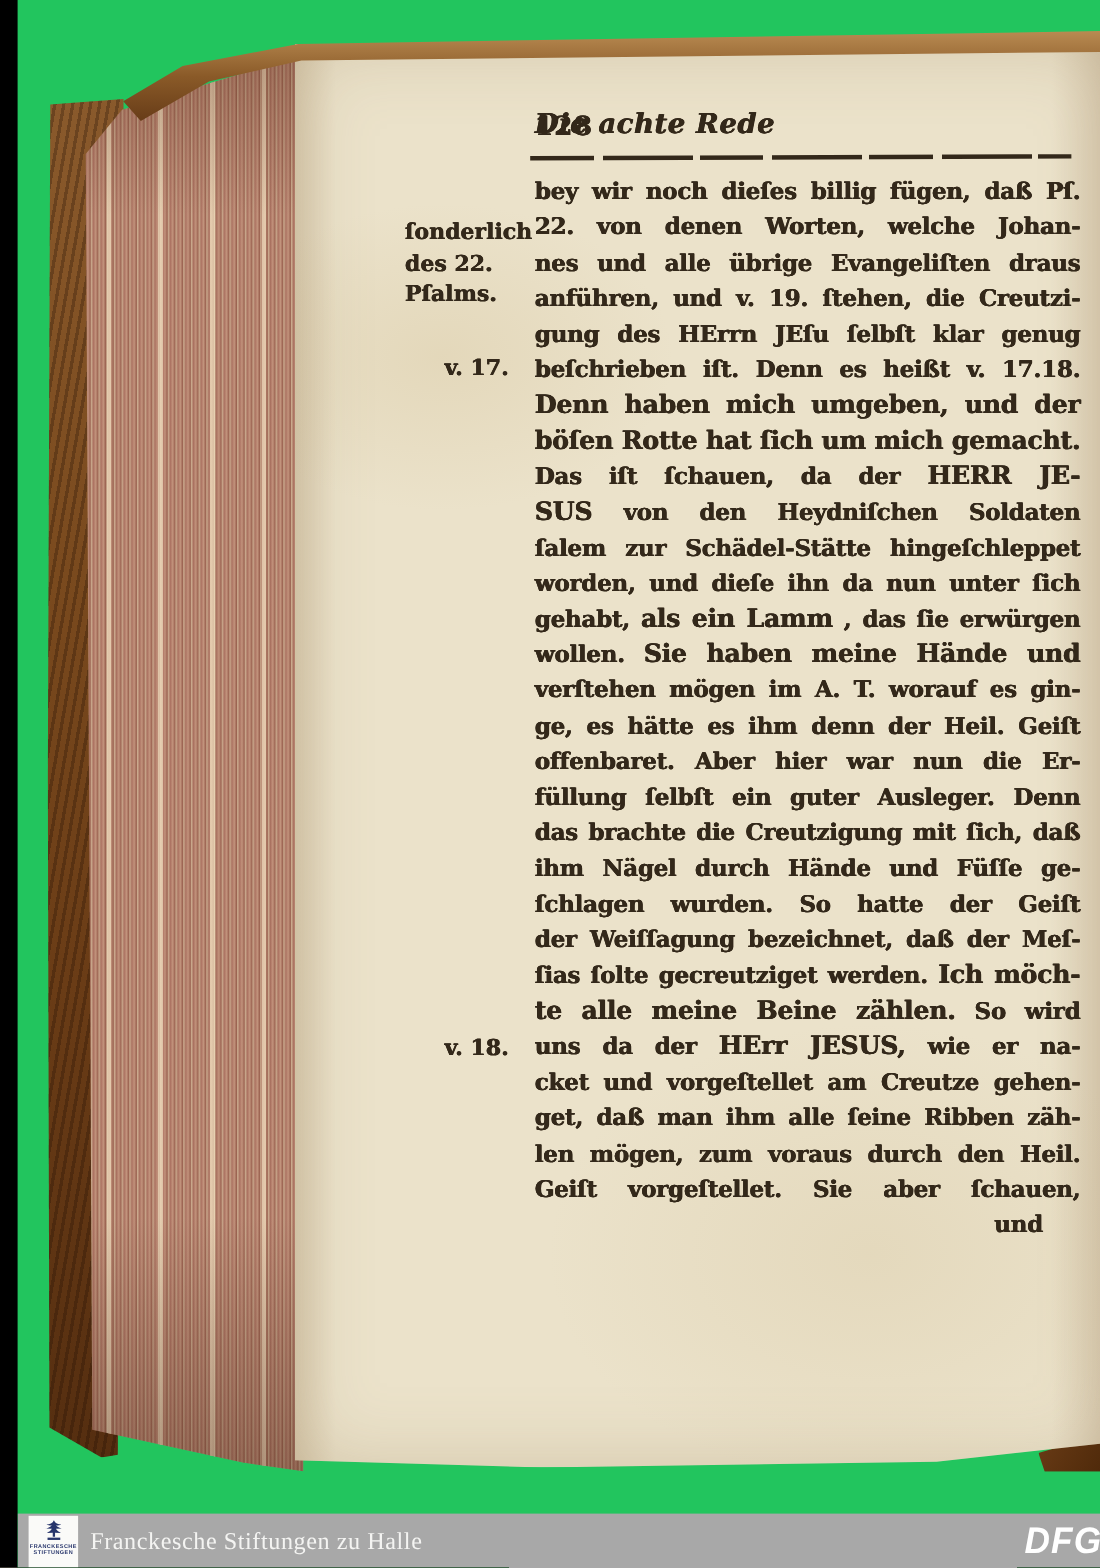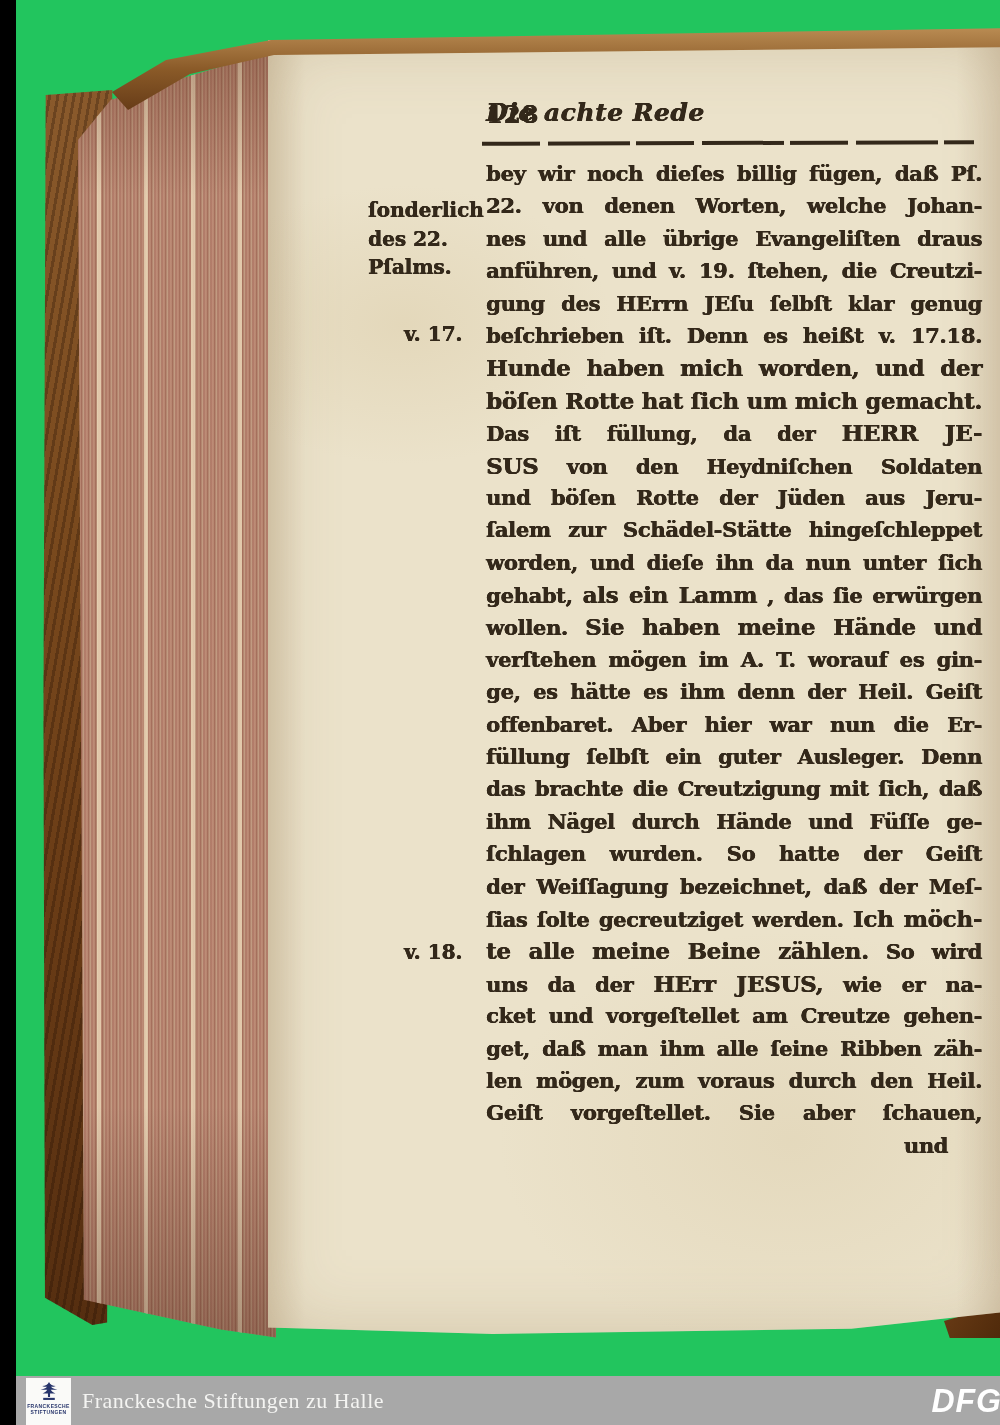--- a/index.html
+++ b/index.html
@@ -132,25 +132,24 @@
   <div class="mnote mnote-v17 print">v. 17.</div>
   <div class="mnote mnote-v18 print">v. 18.</div>
 
   <div class="body-col print">
       <div class="bline"><span>bey wir noch dieſes billig fügen, daß Pſ.</span></div>
       <div class="bline"><span>22. von denen Worten, welche Johan-</span></div>
       <div class="bline"><span>nes und alle übrige Evangeliſten draus</span></div>
       <div class="bline"><span>anführen, und v. 19. ſtehen, die Creutzi-</span></div>
       <div class="bline"><span>gung des HErrn JEſu ſelbſt klar genug</span></div>
       <div class="bline"><span>beſchrieben iſt.  Denn es heißt v. 17.18.</span></div>
-      <div class="bline"><span class="q">Hunde haben mich worden, und der</span></div>
+      <div class="bline"><span class="q">Denn haben mich umgeben, und der</span></div>
       <div class="bline"><span class="q">böſen Rotte hat ſich um mich gemacht.</span></div>
-      <div class="bline"><span>Das iſt füllung, da der </span><span class="q">HERR JE-</span></div>
+      <div class="bline"><span>Das iſt ſchauen, da der </span><span class="q">HERR JE-</span></div>
       <div class="bline"><span class="q">SUS</span><span> von den Heydniſchen Soldaten</span></div>
-      <div class="bline"><span>und böſen Rotte der Jüden aus Jeru-</span></div>
       <div class="bline"><span>ſalem zur Schädel-Stätte hingeſchleppet</span></div>
       <div class="bline"><span>worden, und dieſe ihn da nun unter ſich</span></div>
       <div class="bline"><span>gehabt, </span><span class="q">als ein Lamm</span><span> , das ſie erwürgen</span></div>
       <div class="bline"><span>wollen.  </span><span class="q">Sie haben meine Hände und</span></div>
       <div class="bline"><span>verſtehen mögen im A. T. worauf es gin-</span></div>
       <div class="bline"><span>ge, es hätte es ihm denn der Heil. Geiſt</span></div>
       <div class="bline"><span>offenbaret.   Aber hier war nun die Er-</span></div>
       <div class="bline"><span>füllung ſelbſt ein guter Ausleger.  Denn</span></div>
       <div class="bline"><span>das brachte die Creutzigung mit ſich, daß</span></div>
       <div class="bline"><span>ihm Nägel durch Hände und Füſſe ge-</span></div>

